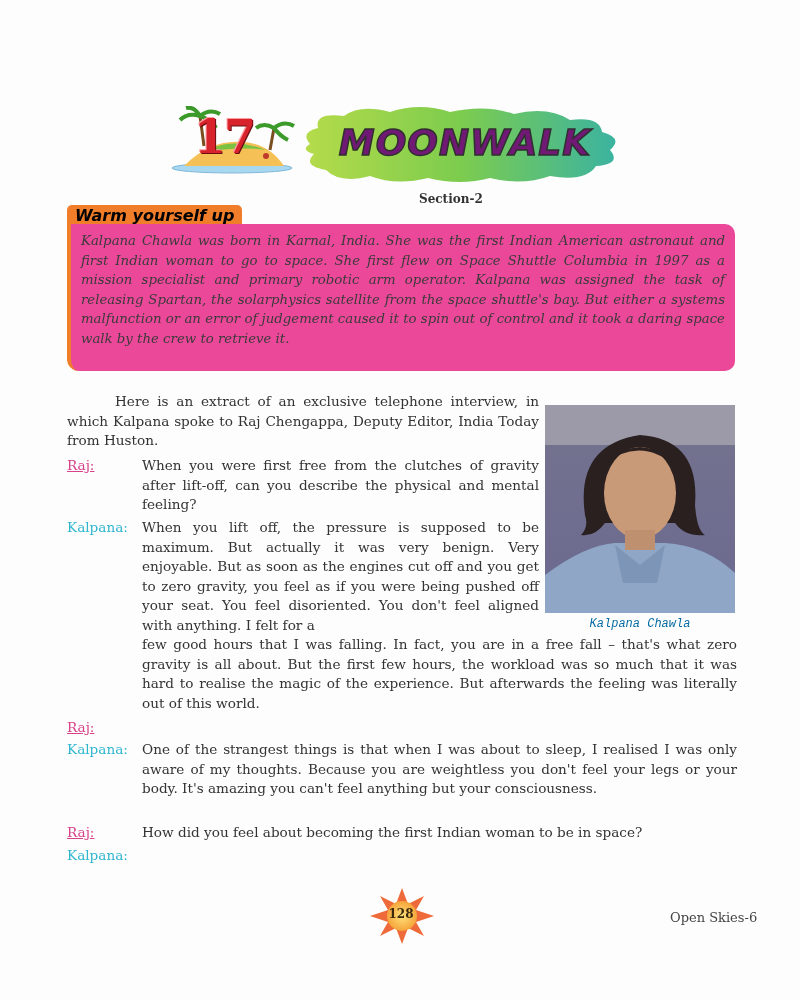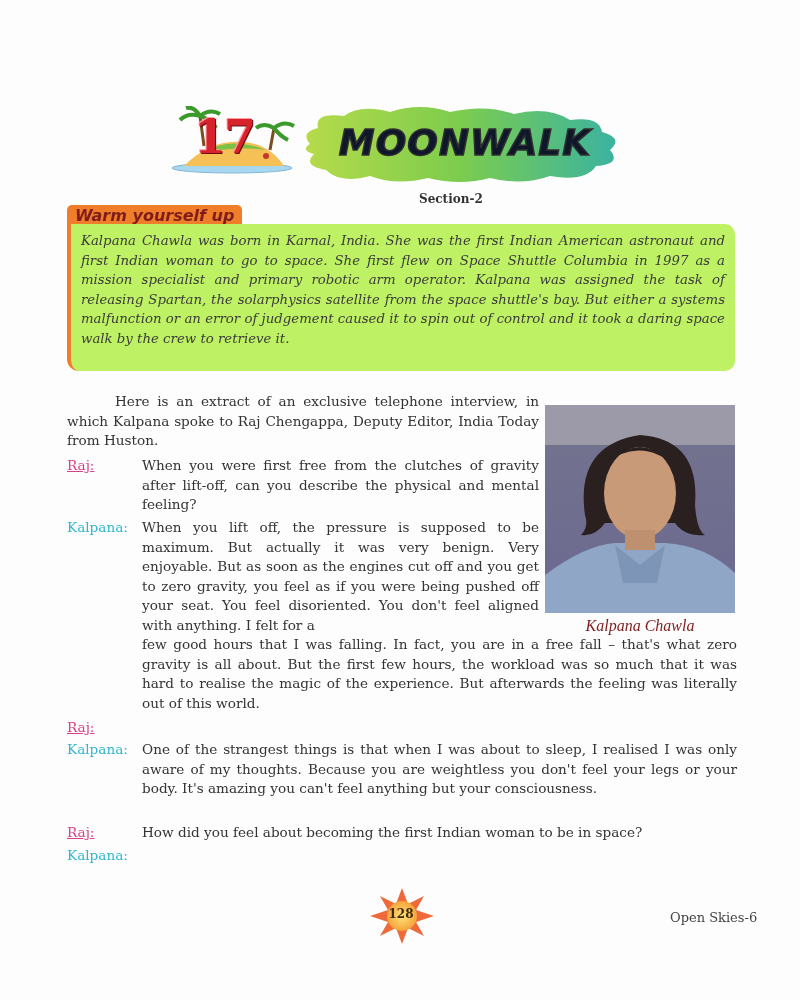--- a/index.html
+++ b/index.html
@@ -11,39 +11,39 @@
   .island { position: absolute; left: 10px; top: 2px; width: 130px; height: 72px; }
   .chapter-number {
     position: absolute; left: 34px; top: 6px; font-family: "DejaVu Serif", serif;
     font-weight: bold; font-size: 46px; color: #d8222c; letter-spacing: -2px;
     text-shadow: 1px 1px 0 #6a0d12, -1px -1px 0 #ff9aa0;
   }
   .title-cloud { position: absolute; left: 140px; top: 0; width: 325px; height: 80px; }
   .chapter-title {
     position: absolute; left: 170px; top: 18px; width: 270px; text-align: center;
     font-family: "DejaVu Sans", sans-serif; font-weight: bold; font-style: italic;
-    font-size: 36px; color: #0f172a; letter-spacing: 1px;
+    font-size: 36px; color: #701a75; letter-spacing: 1px;
     -webkit-text-stroke: 1.5px #2f2f2f;
   }
 
   .section-label {
     position: absolute; left: 419px; top: 192px; font-family: "DejaVu Serif", serif;
     font-weight: bold; font-size: 12px; color: #333;
   }
 
   
   .warmup-tab {
     position: absolute; left: 67px; top: 205px; height: 22px; padding: 0 8px;
     background: #ef7d2a; border-radius: 5px 5px 0 0;
     font-family: "DejaVu Sans", sans-serif; font-style: italic; font-weight: bold;
-    font-size: 16px; line-height: 22px; color: #7f1d1d;
+    font-size: 16px; line-height: 22px; color: #000000;
   }
   .warmup-box {
     position: absolute; left: 67px; top: 224px; width: 668px; height: 147px;
-    background: #bef264; border-left: 4px solid #ef7d2a; border-radius: 0 10px 10px 12px;
+    background: #ec4899; border-left: 4px solid #ef7d2a; border-radius: 0 10px 10px 12px;
     padding: 7px 10px 0 10px;
   }
   .warmup-text {
     font-family: "DejaVu Serif", serif; font-style: italic; font-size: 13.3px;
     line-height: 19.6px; color: #3b3b3b; text-align: justify;
   }
 
   
   .intro {
     position: absolute; left: 67px; top: 392px; width: 472px;
@@ -55,21 +55,21 @@
   .speaker.kalpana { color: #2fb6cf; }
   .line-text { margin-left: 75px; text-align: justify; }
 
   .photo {
     position: absolute; left: 545px; top: 405px; width: 190px; height: 208px;
     background: linear-gradient(180deg, #8e8c9c 0%, #72718e 20%, #6b6a91 100%);
     overflow: hidden;
   }
   .photo-caption {
     position: absolute; left: 545px; top: 617px; width: 190px; text-align: center;
-    font-family: Liberation Serif, serif; font-style: italic; font-size: 16px; color: #7f1d1d;
+    font-family: Liberation Mono, monospace; font-style: italic; font-size: 12px; color: #0369a1;
   }
 
   
   .page-badge { position: absolute; left: 370px; top: 888px; width: 64px; height: 56px; }
   .page-number {
     position: absolute; left: 370px; top: 907px; width: 62px; text-align: center;
     font-family: "DejaVu Serif", serif; font-weight: bold; font-size: 12px; color: #3b2a0a;
   }
   .footer-book {
     position: absolute; left: 670px; top: 910px; font-family: "DejaVu Serif", serif;

